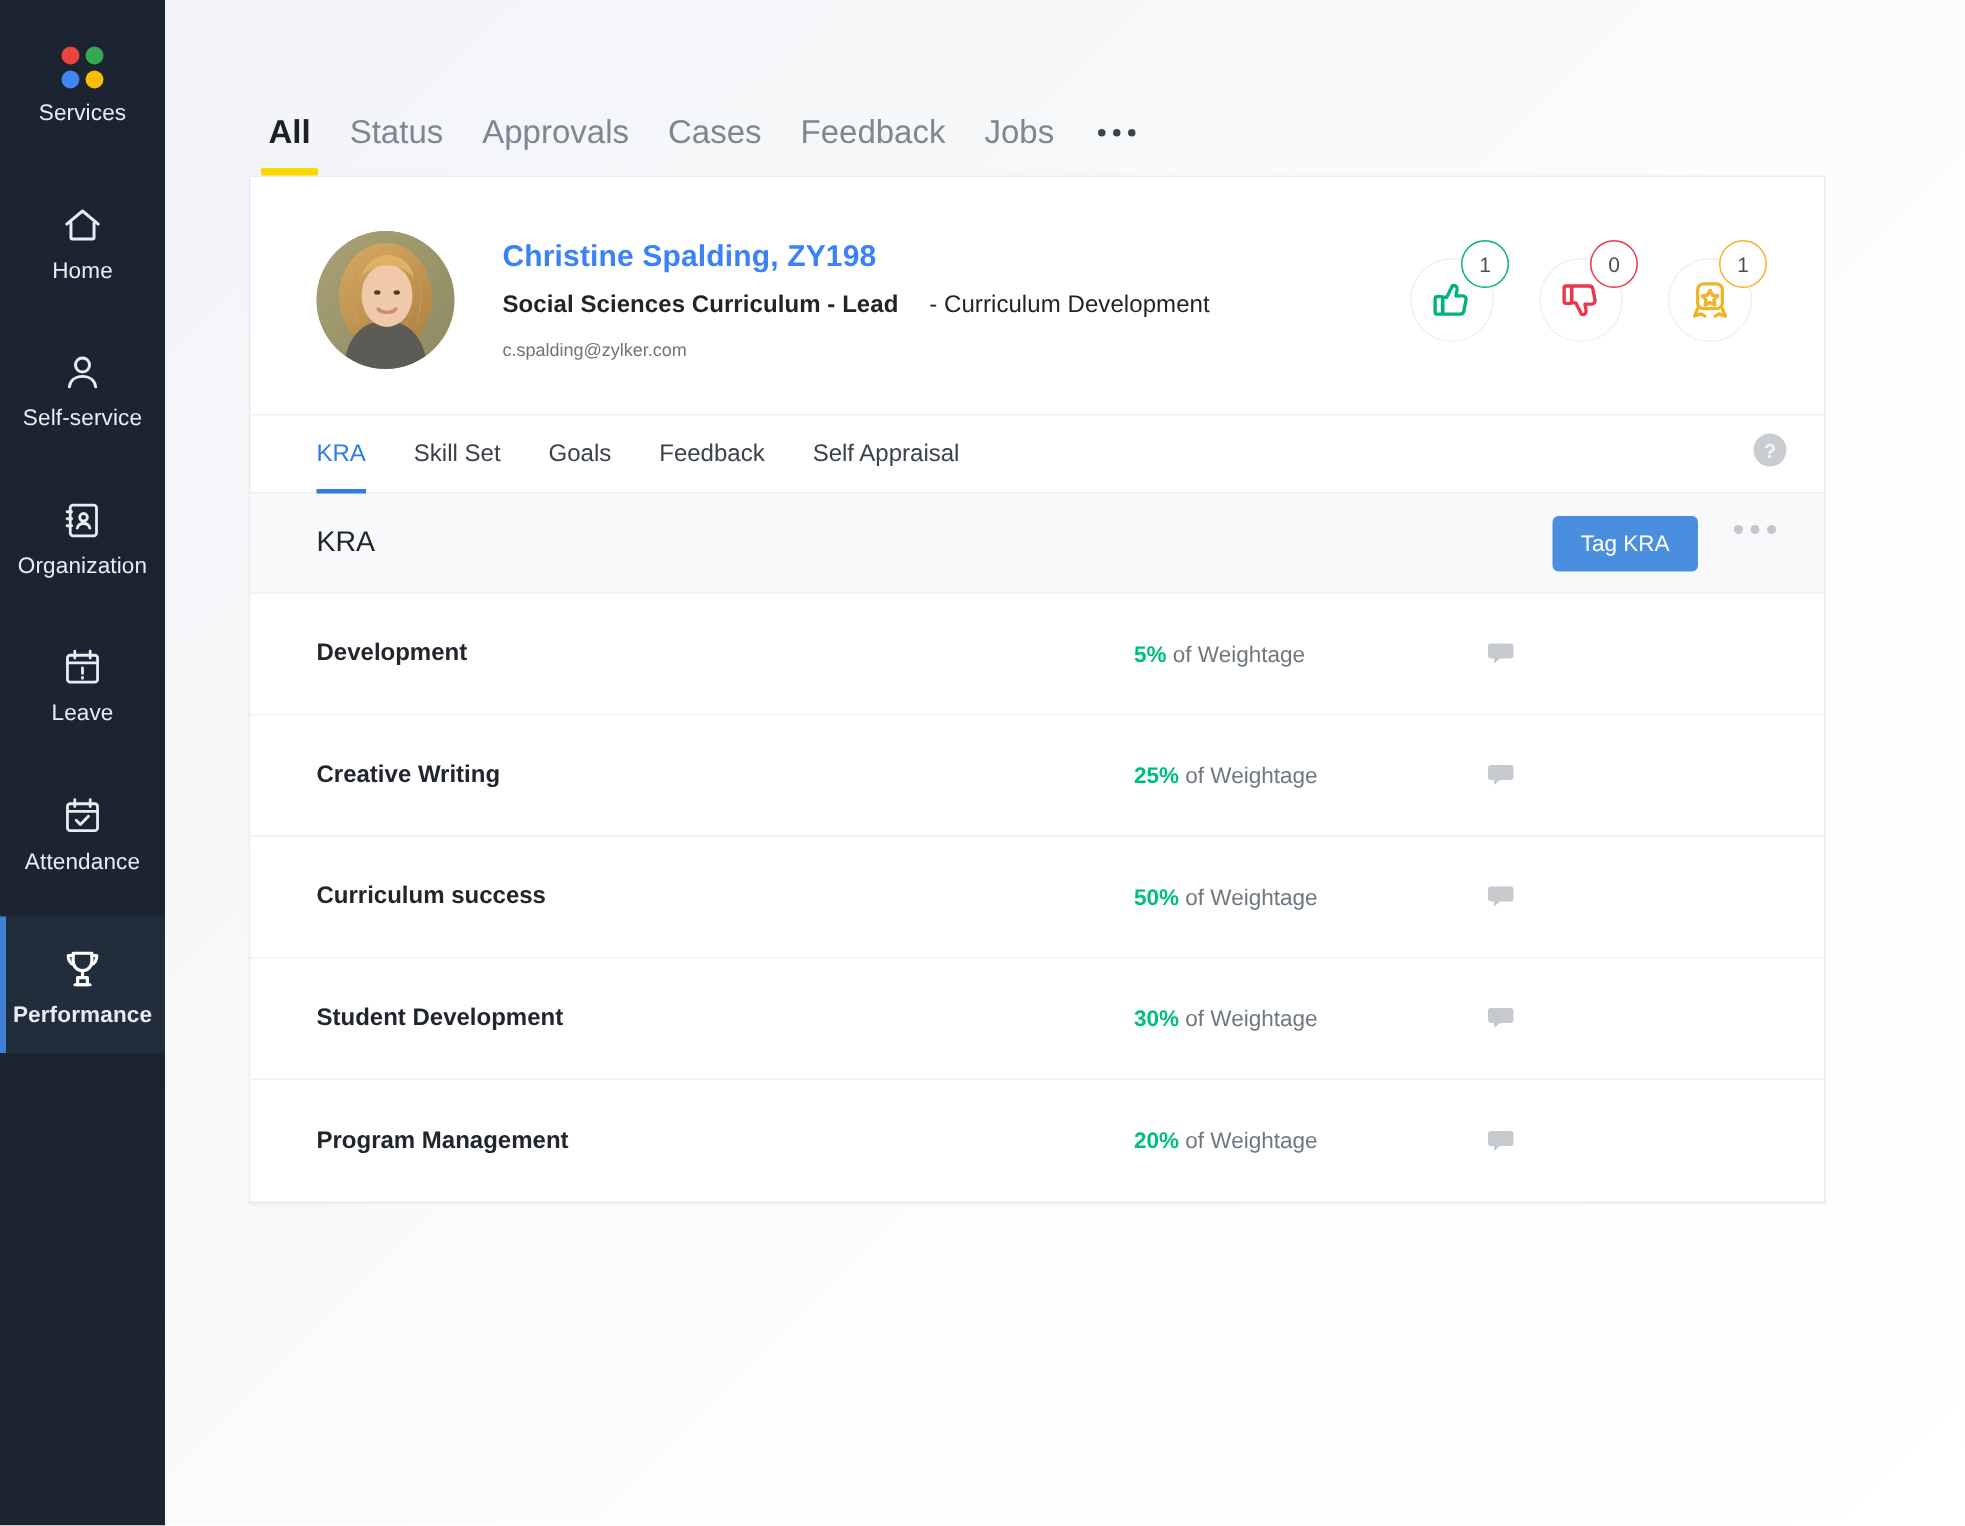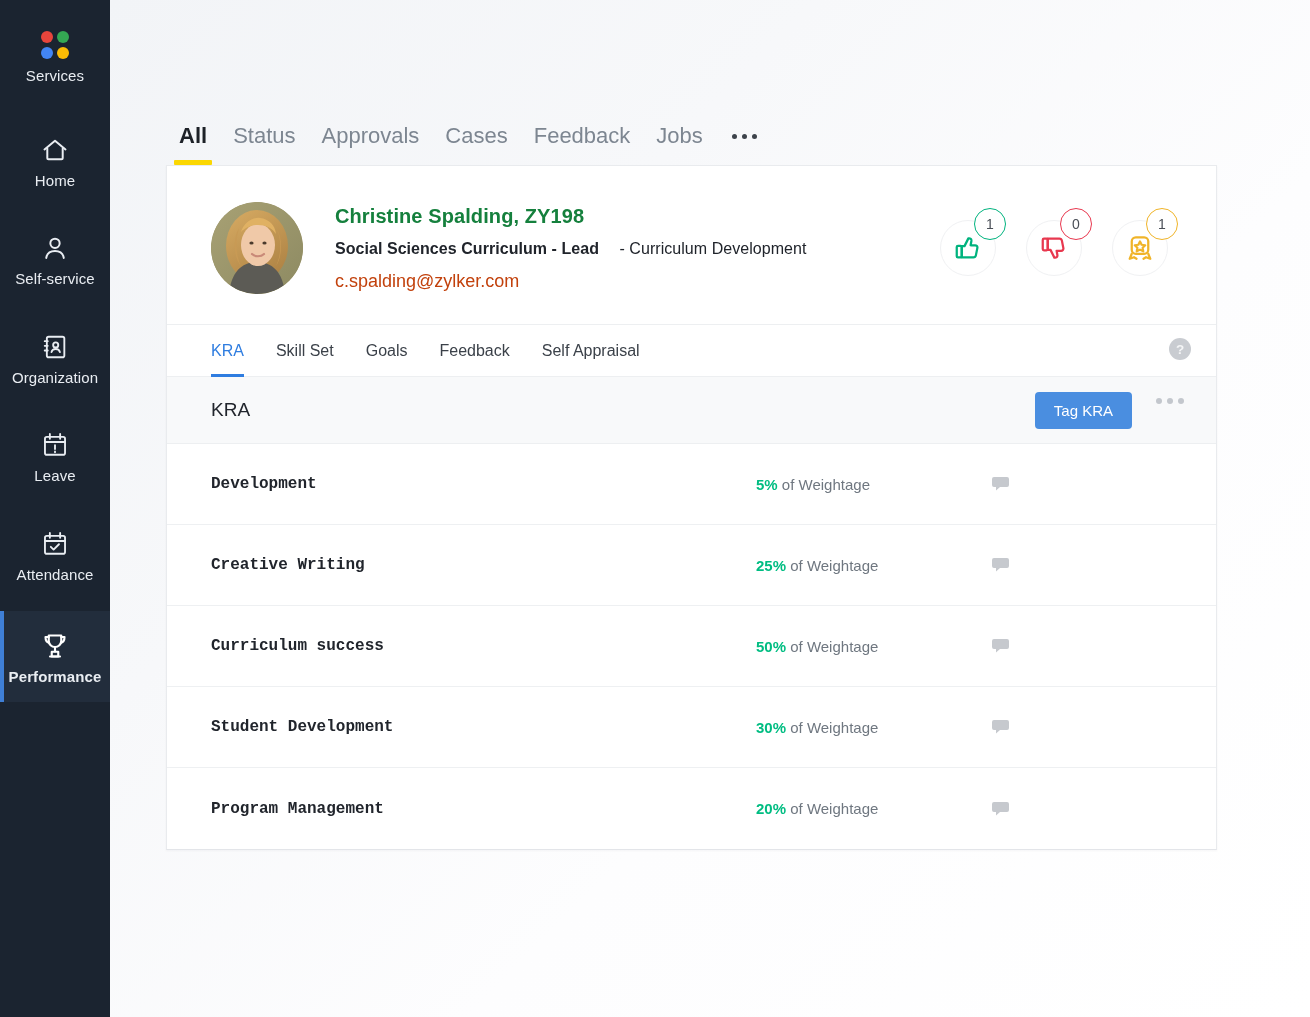--- a/index.html
+++ b/index.html
@@ -56,21 +56,20 @@
     flex:1 1 auto; height:1017px; position:relative;
     background:linear-gradient(135deg,#f2f4f7 0%, #f7f8fa 32%, #fdfdfe 62%, #ffffff 100%);
     overflow:hidden;
   }
 
   
   .top-tabs {
     display:flex; align-items:flex-end; gap:0;
     padding:0 0 0 56px;
     height:117px;
-    margin-top:48px;
   }
   .ttab {
     font-size:22px; color:#7d8691; cursor:pointer;
     padding:0 13px 16px 13px; position:relative; white-space:nowrap;
   }
   .ttab.active { color:#1d2127; font-weight:bold; }
   .ttab.active::after {
     content:""; position:absolute; left:8px; right:8px; bottom:0;
     height:5px; background:#fbd702; border-radius:1px;
   }
@@ -93,25 +92,25 @@
     position:relative;
   }
   .avatar {
     width:92px; height:92px; border-radius:50%;
     flex:0 0 92px; overflow:hidden; position:relative;
     background:#9b9468;
   }
   .avatar svg { display:block; width:92px; height:92px; }
 
   .profile-info { margin-left:32px; flex:1 1 auto; }
-  .p-name { font-size:20px; font-weight:bold; color:#15803d; letter-spacing:.1px; }
+  .p-name { font-size:20px; font-weight:bold; color:#3b82f6; letter-spacing:.1px; }
   .p-role { font-size:16px; color:#20242b; margin-top:12px; letter-spacing:.05px; }
   .p-role b { font-weight:bold; }
   .p-role span.light { font-weight:normal;padding-left:16px; }
-  .p-mail { font-size:18px; color:#c2410c; margin-top:13px; cursor:pointer; }
+  .p-mail { font-size:12px; color:#737373; margin-top:13px; cursor:pointer; }
 
   
   .ratings { display:flex; align-items:center; gap:30px; padding-right:14px; }
   .rating { position:relative; width:56px; height:56px; cursor:pointer; }
   .rating .ring {
     position:absolute; inset:0; border-radius:50%;
     border:1px solid #f0f1f3; background:#fff;
     display:flex; align-items:center; justify-content:center;
   }
   .rating .count {
@@ -159,21 +158,21 @@
   .dots-btn i { width:6px; height:6px; border-radius:50%; background:#c3c7cd; display:block; }
 
   
   .kra-row {
     display:flex; align-items:center;
     height:81px; padding:0 30px 0 44px;
     border-bottom:1px solid #eef0f2;
     background:#fff;
   }
   .kra-row:last-child { border-bottom:none; }
-  .kra-name { font-size:16px; font-weight:bold; color:#21252c; flex:0 0 545px;font-family:Liberation Mono, monospace; }
+  .kra-name { font-size:16px; font-weight:bold; color:#21252c; flex:0 0 545px; }
   .kra-weight { font-size:15px; color:#6f7780; flex:0 0 235px; }
   .kra-weight b { color:#00bd82; font-weight:bold; }
   .kra-comment { cursor:pointer; display:flex; align-items:center; }
 </style>
 </head>
 <body>
 
 <div class="app">
 
   <nav class="sidebar">

